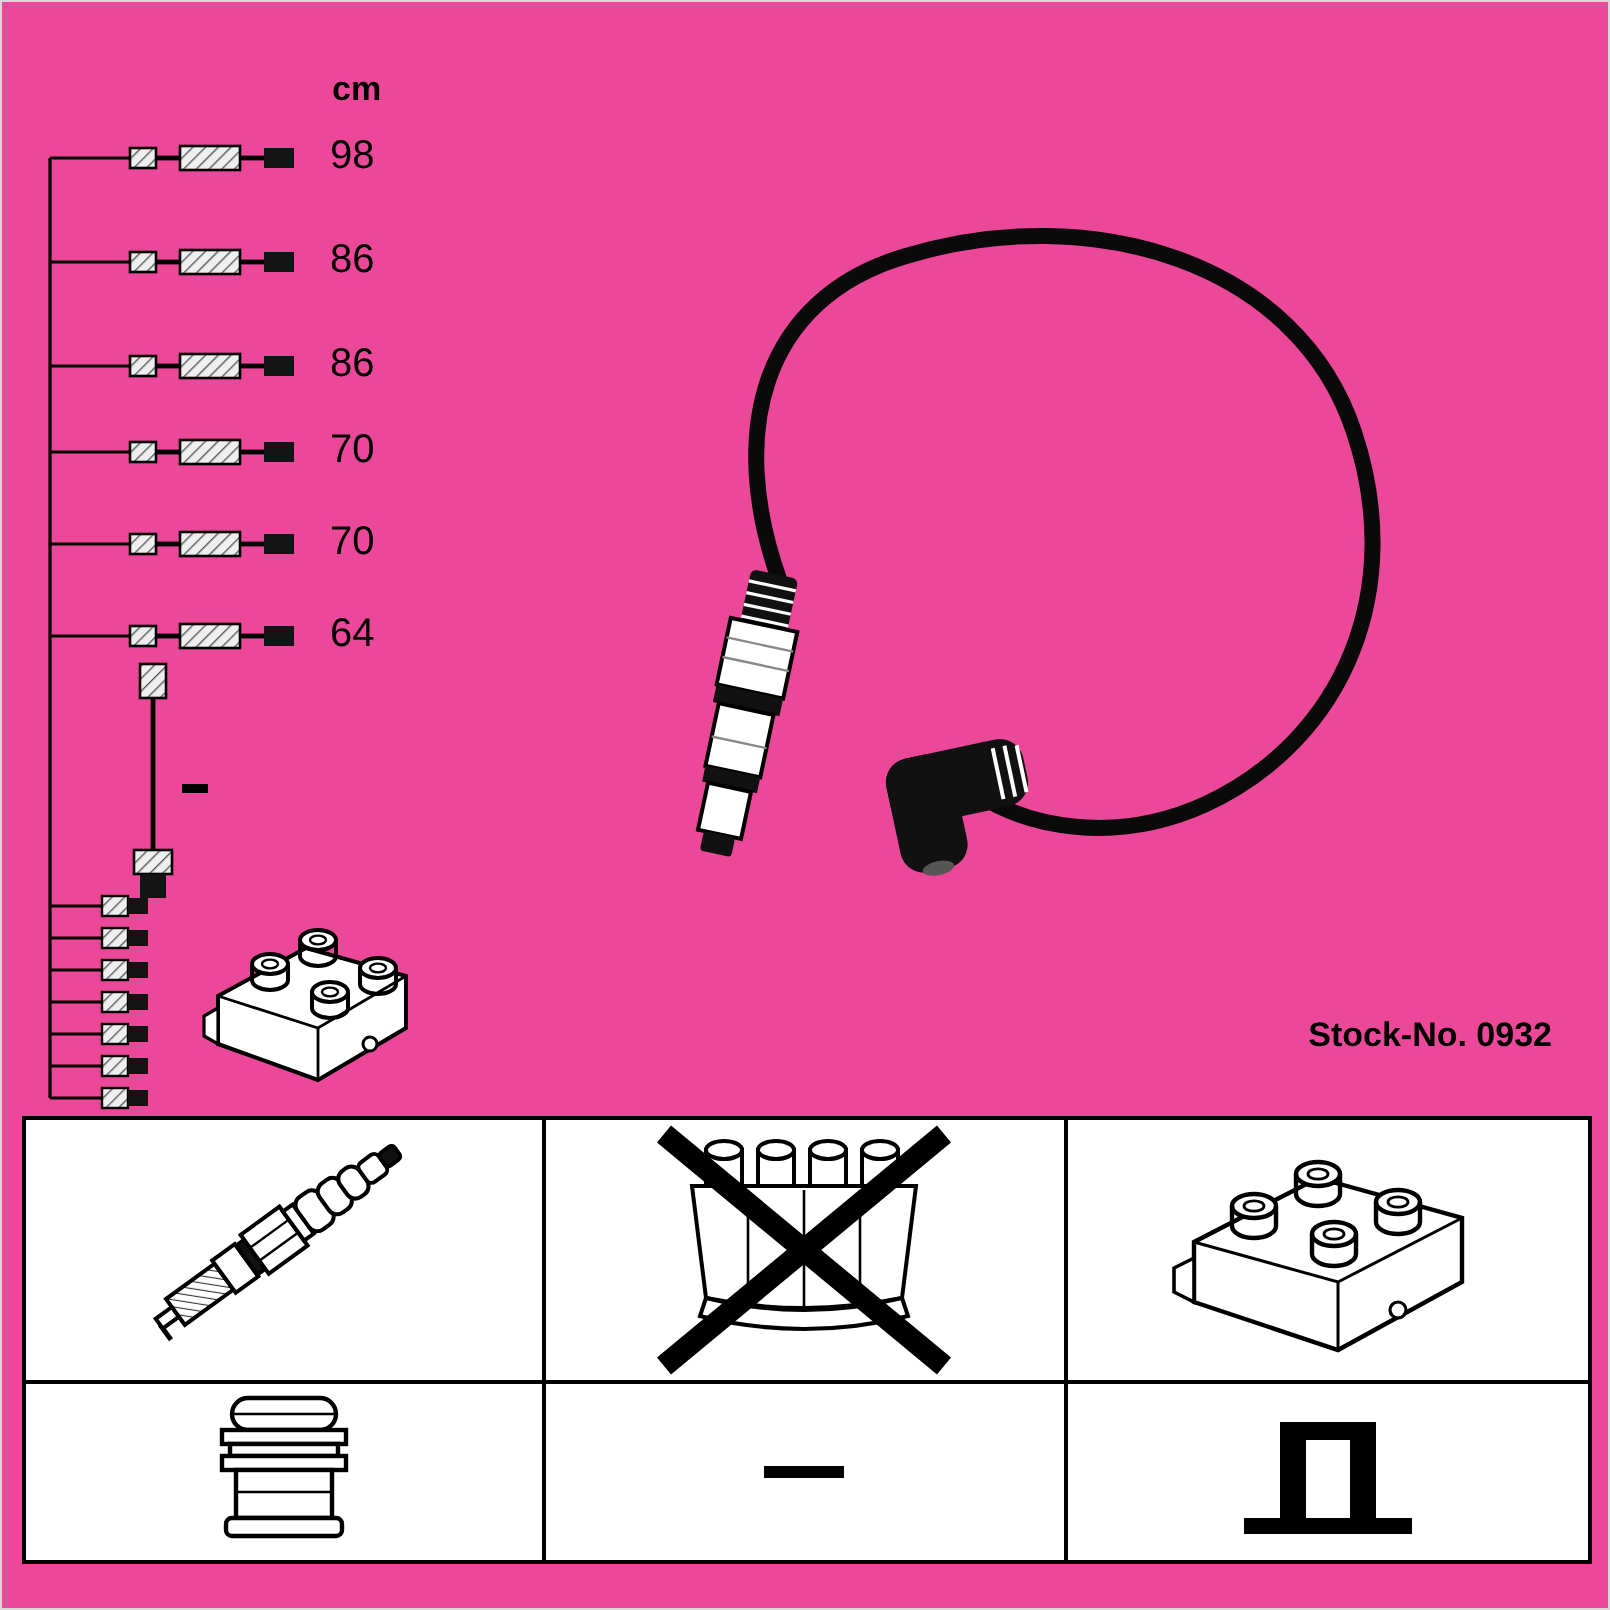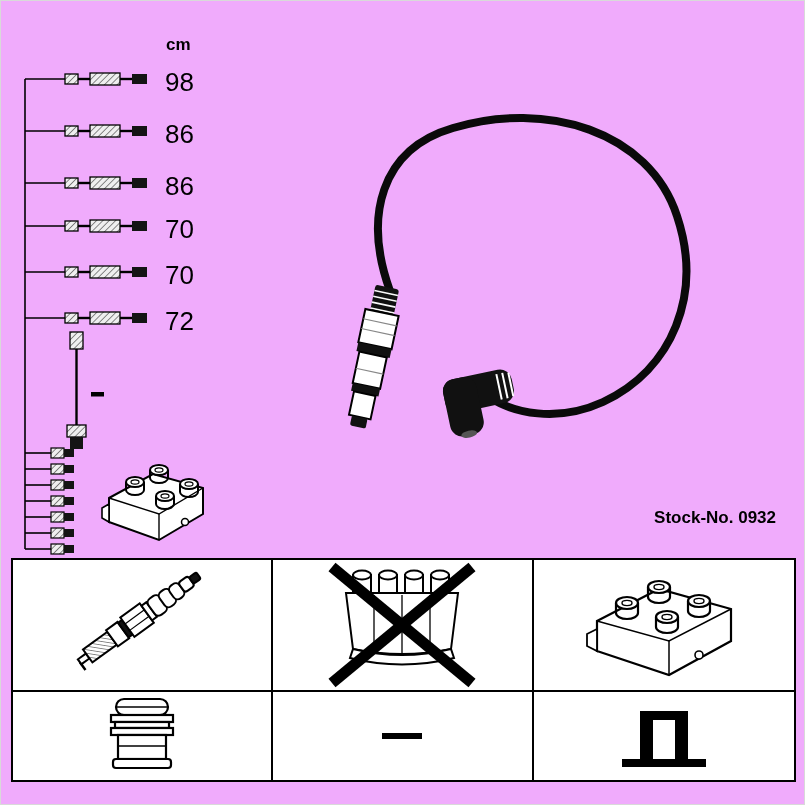--- a/index.html
+++ b/index.html
@@ -1,24 +1,24 @@
 <!DOCTYPE html>
 <html><head>
 <meta charset="utf-8">
 <style>
   * { margin:0; padding:0; box-sizing:border-box; }
   html,body { background:#fff; }
   .page {
-    position:relative; width:805px; height:805px; background:#f0abfc;
+    position:relative; width:805px; height:805px; background:#ec4899;
     border:1px solid #d9d9d9; font-family:"Liberation Sans",sans-serif;
     color:#000; overflow:hidden;
   }
   .overlay-svg { position:absolute; left:0; top:0; }
   .unit-label { position:absolute; left:165px; top:34px; font-size:17px; font-weight:bold; }
-  .len { position:absolute; left:164px; font-size:26px; font-weight:400; }
+  .len { position:absolute; left:164px; font-size:20px; font-weight:400; }
   .part-code { position:absolute; right:28px; top:472px; font-size:28px; font-weight:bold; letter-spacing:.5px; }
   .stock-no { position:absolute; right:28px; top:507px; font-size:17px; font-weight:bold;margin-left:12px; }
   .grid {
     position:absolute; left:10px; top:557px; width:785px; height:224px;
     display:grid; grid-template-columns:1fr 1fr 1fr; grid-template-rows:132px 1fr;
     border:2px solid #000; background:#fff;
   }
   .cell { display:flex; align-items:center; justify-content:center;
           border-right:2px solid #000; border-bottom:2px solid #000; background:#fff; }
   .cell.last-col { border-right:none; }
@@ -152,21 +152,21 @@
       </g>
     </g>
   </svg>
 
   <div class="unit-label">cm</div>
   <div class="len" style="top:66px">98</div>
   <div class="len" style="top:118px">86</div>
   <div class="len" style="top:170px">86</div>
   <div class="len" style="top:213px">70</div>
   <div class="len" style="top:259px">70</div>
-  <div class="len" style="top:305px">72</div>
+  <div class="len" style="top:305px">64</div>
 
   <div class="stock-no">Stock-No. 0932</div>
 
   <div class="grid">
 
     <div class="cell">
       <svg width="200" height="124" viewBox="0 0 200 124">
         <g transform="translate(36,100) rotate(-36)" fill="#fff" stroke="#000" stroke-width="2">
           <path d="M2,10 L2,2 L12,2" fill="none" stroke-width="2.5"></path>
           <rect x="2" y="-3" width="10" height="6"></rect>

